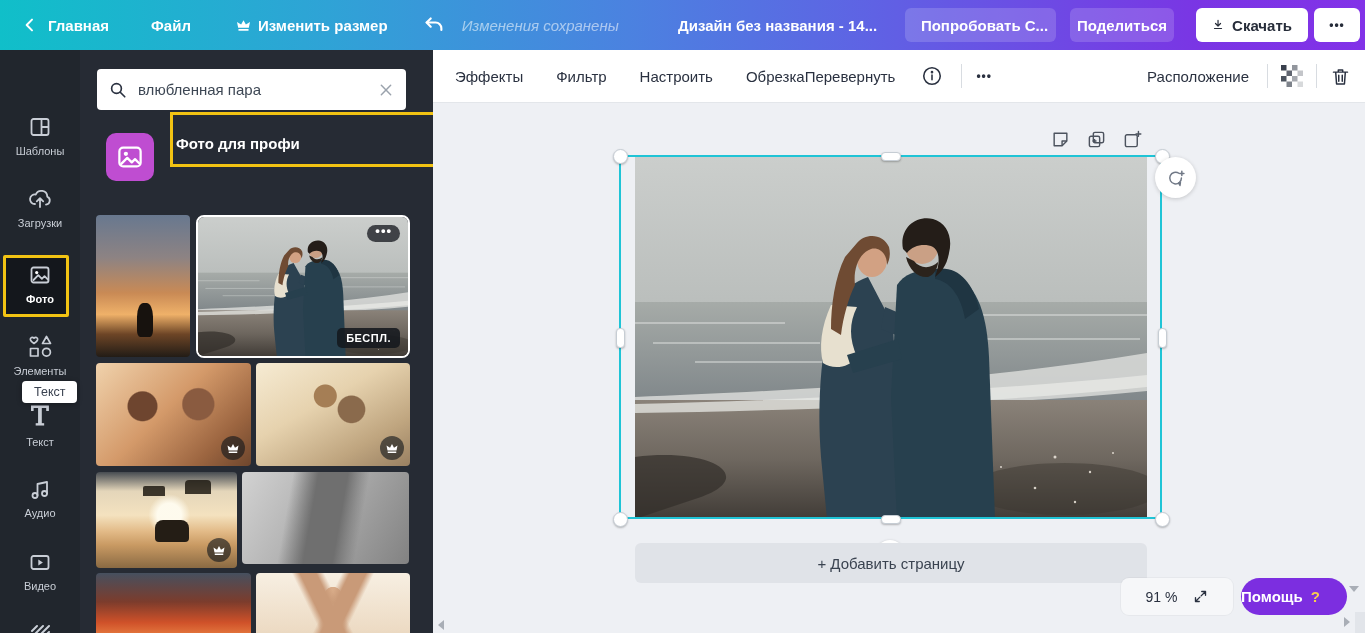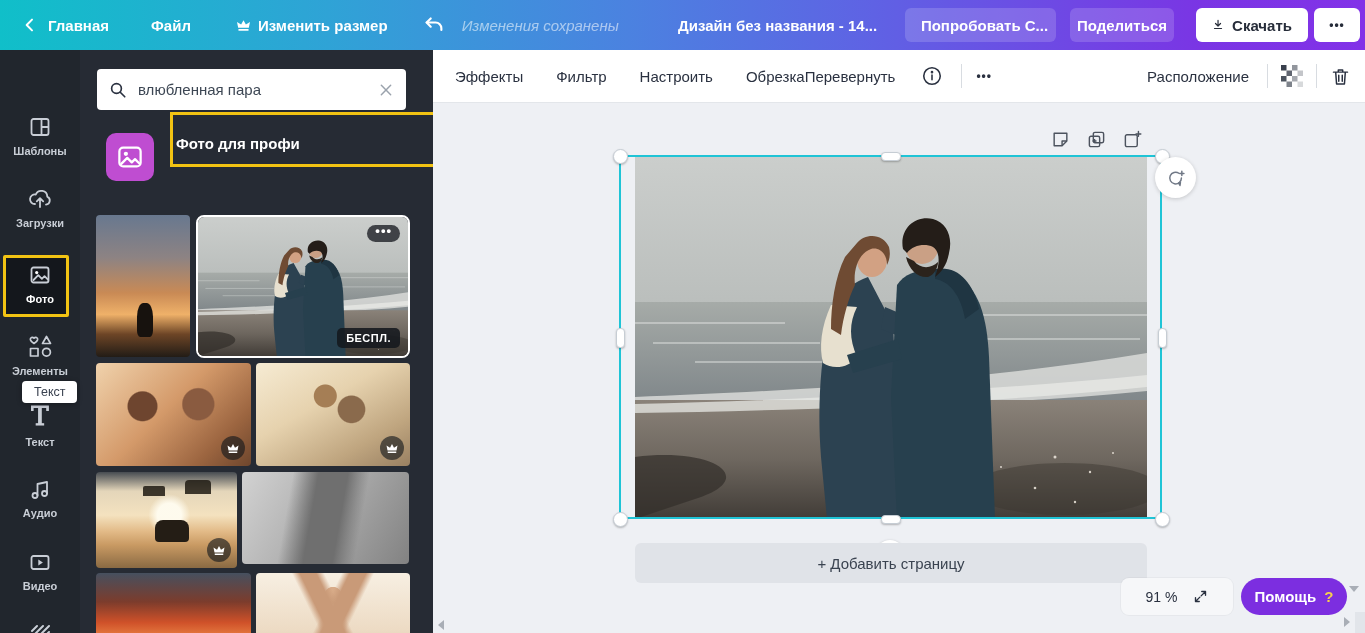--- a/index.html
+++ b/index.html
@@ -15,21 +15,21 @@
   .tb-item{display:flex;align-items:center;gap:7px;cursor:pointer;white-space:nowrap;}
   .tb-btn{height:34px;border-radius:6px;display:flex;align-items:center;justify-content:center;
     gap:8px;padding:0 16px;font-weight:700;font-size:15px;cursor:pointer;white-space:nowrap;}
   .tb-ghost{background:rgba(255,255,255,0.16);color:#fff;}
   .tb-white{background:#fff;color:#272d3a;}
 
   
   #sidebar{left:0;top:50px;width:80px;height:583px;background:#21262d;}
   .sb-item{position:absolute;left:0;width:80px;display:flex;flex-direction:column;align-items:center;
     gap:6px;color:#c9ced6;cursor:pointer;}
-  .sb-item .lbl{font-size:11px;font-weight:bold;}
+  .sb-item .lbl{font-size:11px;}
   .sb-item svg{stroke:#c9ced6;}
   #sb-active-box{left:3px;top:205px;width:66px;height:62px;background:#14171c;
     border:3px solid #f2c313;border-radius:2px;box-sizing:border-box;}
 
   
   #panel{left:80px;top:50px;width:353px;height:583px;background:#262b34;}
   #search-hl{left:90px;top:62px;width:323px;height:55px;border:3px solid #f2c313;box-sizing:border-box;}
   #search-box{left:97px;top:69px;width:309px;height:41px;background:#fff;border-radius:4px;
     display:flex;align-items:center;padding:0 12px;box-sizing:border-box;gap:9px;}
   #search-input{flex:1;border:none;outline:none;font-size:15px;color:#3d4754;
@@ -83,21 +83,21 @@
   .sel-handle{position:absolute;background:#fff;border:1px solid #c6cdd4;box-shadow:0 1px 2px rgba(0,0,0,.25);}
   .h-circle{width:13px;height:13px;border-radius:50%;}
   .h-hpill{width:18px;height:7px;border-radius:4px;}
   .h-vpill{width:7px;height:18px;border-radius:4px;}
 
   #addpage{left:635px;top:543px;width:512px;height:40px;background:#e0e3e8;border-radius:6px;
     display:flex;align-items:center;justify-content:center;color:#3a4350;font-size:15px;cursor:pointer;}
   #zoom-pill{left:1121px;top:578px;width:112px;height:37px;background:#f6f7f9;border-radius:8px;
     display:flex;align-items:center;justify-content:center;gap:16px;color:#2a3140;font-size:14px;box-shadow:0 0 0 1px rgba(0,0,0,0.03);}
   #help-btn{left:1241px;top:578px;width:106px;height:37px;background:#7c2ee0;border-radius:19px;
-    display:flex;align-items:center;justify-content:center;gap:8px;color:#fff;font-size:15px;font-weight:700;cursor:pointer;}
+    display:flex;align-items:center;gap:8px;color:#fff;font-size:15px;font-weight:700;cursor:pointer;}
   #help-q{color:#f7cf4d;font-weight:700;}
 
   #tooltip-text{left:22px;top:381px;background:#fff;color:#3a4250;font-size:12.5px;
     padding:4px 12px;border-radius:4px;box-shadow:0 1px 5px rgba(0,0,0,.35);}
 
   .scroll-arrow{width:0;height:0;position:absolute;}
 </style>
 </head>
 <body>
 

